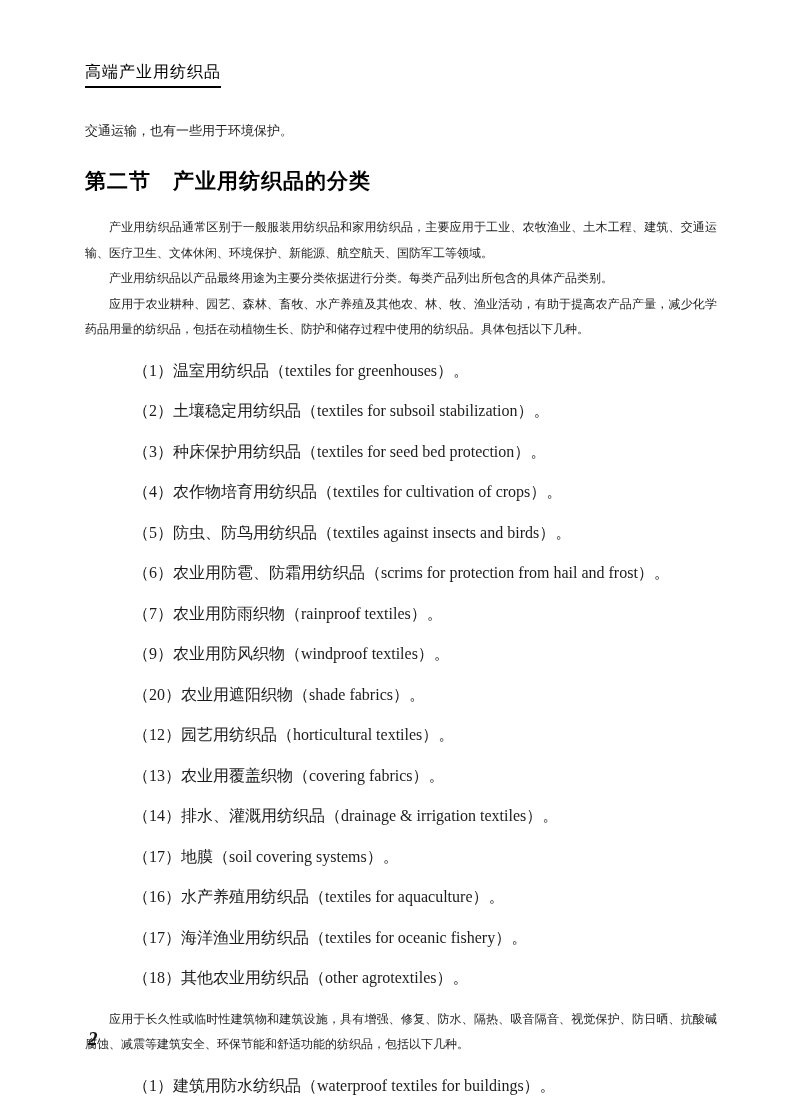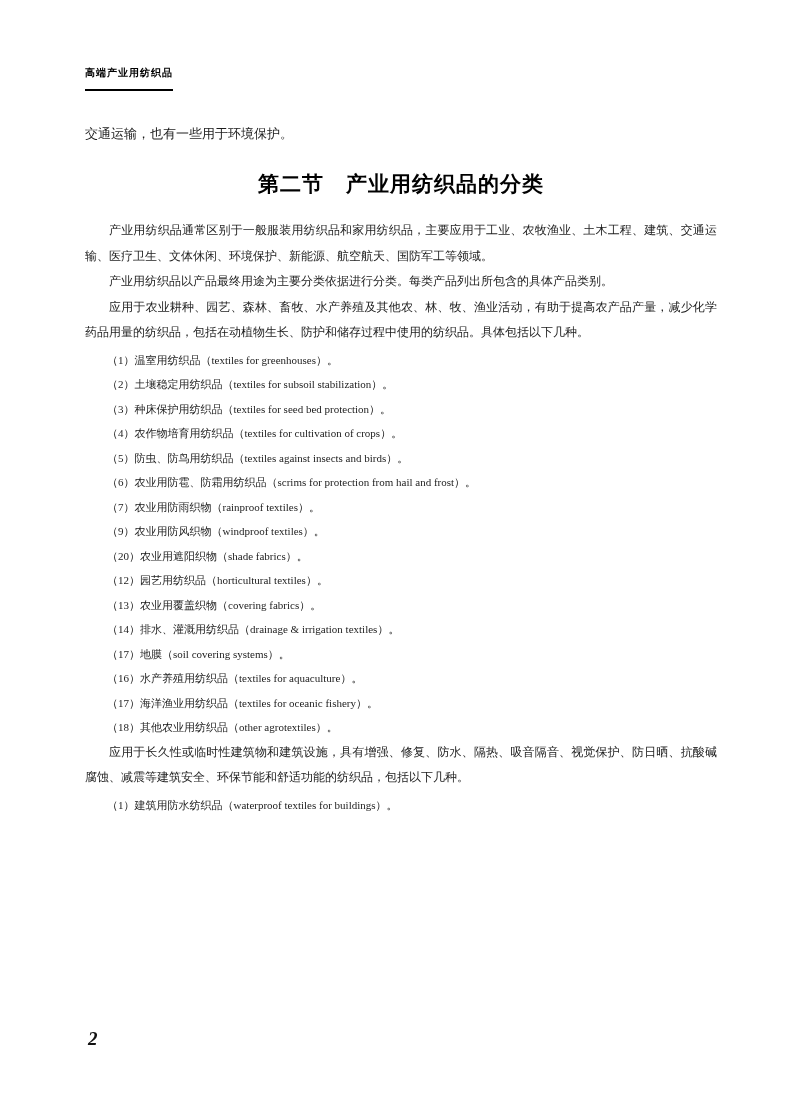--- a/index.html
+++ b/index.html
@@ -23,37 +23,36 @@
     top: 0;
     width: 632px;
   }
 
   .running-head {
     margin-top: 62px;
   }
   .book-title {
     display: inline-block;
     font-family: "Liberation Sans", "DejaVu Sans", sans-serif;
-    font-weight: bold;
-    font-size: 10px;
+    font-weight: normal;
+    font-size: 16px;
     letter-spacing: 1px;
     color: #000;
     border-bottom: 2.5px solid #000;
-    padding-bottom: 9px;
+    padding-bottom: 3px;
   }
 
   .lead {
     margin: 30px 0 0 0;
     font-size: 13px;
     line-height: 25px;
   }
 
   .chapter-title {
     margin: 24px 0 0 0;
-    text-align: center;
     font-family: "Liberation Sans", "DejaVu Sans", sans-serif;
     font-weight: bold;
     font-size: 21px;
     letter-spacing: 1px;
     color: #000;
   }
 
   .para {
     margin: 0;
     font-size: 12px;
@@ -67,22 +66,22 @@
     margin: 24px 0 6px 0;
     font-family: "Liberation Sans", "DejaVu Sans", sans-serif;
     font-weight: bold;
     font-size: 15px;
     color: #000;
     text-indent: 2em;
   }
 
   .list { margin-top: 2px; }
   .item {
-    margin: 0;
-    font-size: 11px;
+    margin: 16px;
+    font-size: 16px;
     line-height: 24.5px;
     text-indent: 2em;
     white-space: nowrap;
   }
 
   .page-number {
     position: absolute;
     left: 88px;
     top: 1028px;
     font-family: "Liberation Serif", "DejaVu Serif", serif;

